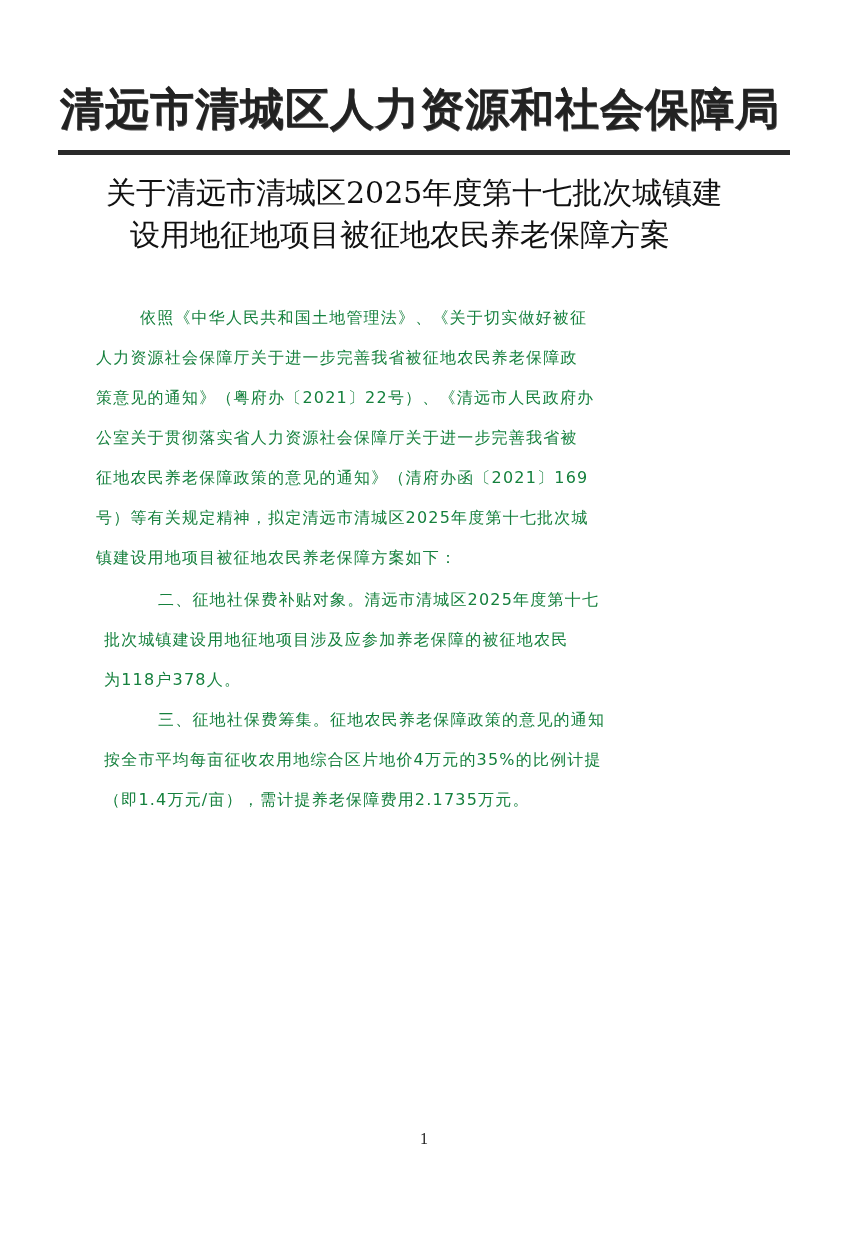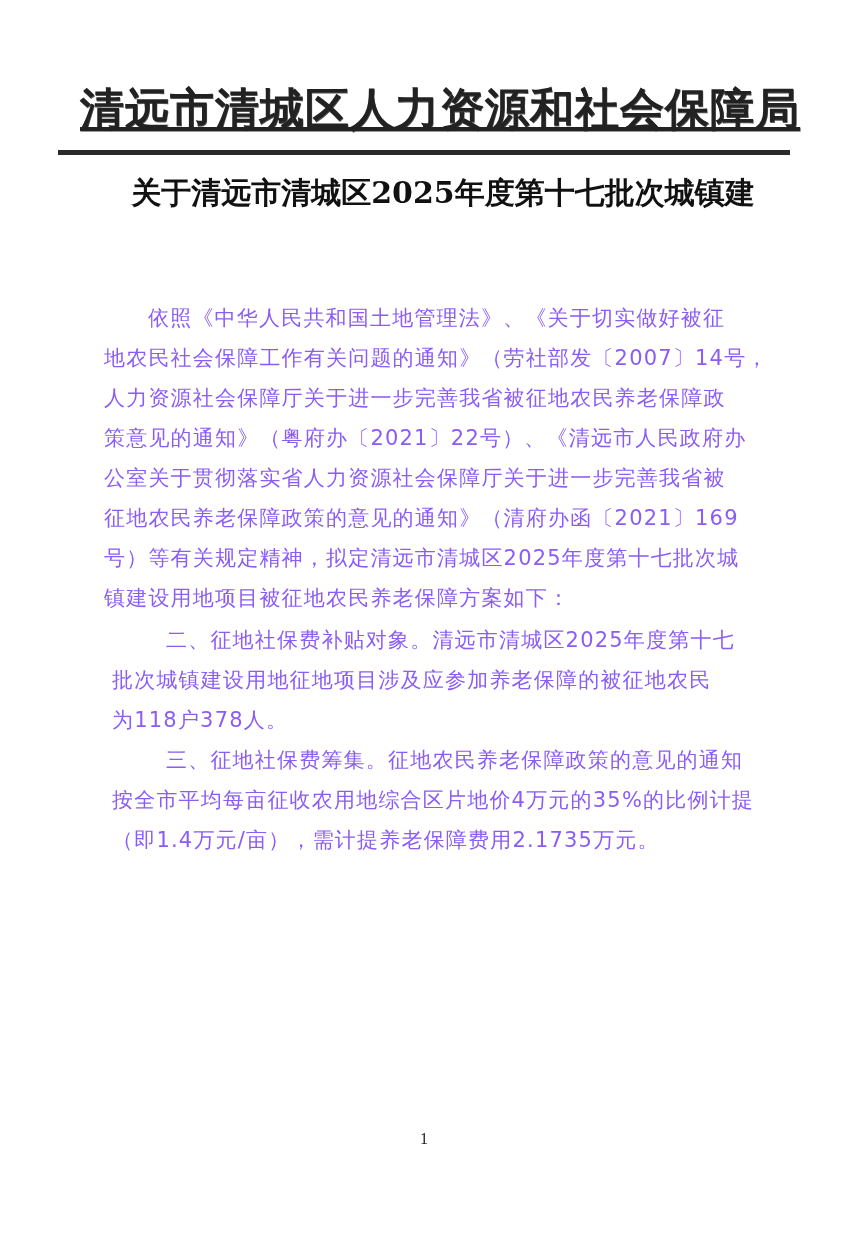--- a/index.html
+++ b/index.html
@@ -1,61 +1,60 @@
 <!DOCTYPE html>
 <html><head>
 <meta charset="utf-8">
 <style>
   html, body { margin: 0; padding: 0; background: #ffffff; }
   body { width: 850px; height: 1237px; position: relative; overflow: hidden; color: #111; }
   .masthead {
-    position: absolute; left: 60px; top: 80px; width: 740px; text-align: right;
+    position: absolute; left: 60px; top: 80px; width: 740px; text-align: left;
     font-family: "DejaVu Serif", "Liberation Serif", serif; font-weight: bold;
     font-size: 44px; letter-spacing: 1px; color: #222;
     text-shadow: 0.6px 0.6px 0 #555;
-    text-decoration: underline;
   }
   .rule {
     position: absolute; left: 58px; top: 150px; width: 732px; height: 5px; background: #2a2a2a;
   }
   .title {
     position: absolute; left: 80px; top: 172px; width: 700px;
-    font-family: "DejaVu Serif", "Liberation Serif", serif; font-weight: bold;
-    font-size: 30px; line-height: 42px; color: #111; text-align: center;
+    font-family: "DejaVu Serif", "Liberation Serif", serif; font-weight: normal;
+    font-size: 30px; line-height: 42px; color: #111;
   }
   .title .l1 { display: block; padding-left: 26px; }
   .title .l2 { display: block; padding-left: 50px; }
   .body {
-    position: absolute; left: 104px; top: 298px; width: 660px;
-    font-family: "DejaVu Sans", "Liberation Sans", sans-serif; font-size: 21px;
-    line-height: 40px; color: #8b5cf6;
+    position: absolute; left: 96px; top: 298px; width: 660px;
+    font-family: "DejaVu Sans", "Liberation Sans", sans-serif; font-size: 16px;
+    line-height: 40px; color: #15803d;
   }
   .line { display: block; white-space: nowrap; letter-spacing: 1.2px; }
   .indent { padding-left: 44px; }
   .indent2 { padding-left: 62px; }
   .gap { height: 2px; }
   .pageno {
     position: absolute; left: 420px; top: 1130px;
     font-family: "Liberation Serif", serif; font-size: 16px; color: #222;
   }
 </style>
 </head>
 <body>
 
 <div class="masthead">清远市清城区人力资源和社会保障局</div>
 <div class="rule"></div>
 
 <div class="title">
   <span class="l1">关于清远市清城区2025年度第十七批次城镇建</span>
+  <span class="l2">设用地征地项目被征地农民养老保障方案</span>
 </div>
 
 <div class="body">
   <div>
     <span class="line indent">依照《中华人民共和国土地管理法》、《关于切实做好被征</span>
-    <span class="line">地农民社会保障工作有关问题的通知》（劳社部发〔2007〕14号，</span>
     <span class="line">人力资源社会保障厅关于进一步完善我省被征地农民养老保障政</span>
     <span class="line">策意见的通知》（粤府办〔2021〕22号）、《清远市人民政府办</span>
     <span class="line">公室关于贯彻落实省人力资源社会保障厅关于进一步完善我省被</span>
     <span class="line">征地农民养老保障政策的意见的通知》（清府办函〔2021〕169</span>
     <span class="line">号）等有关规定精神，拟定清远市清城区2025年度第十七批次城</span>
     <span class="line">镇建设用地项目被征地农民养老保障方案如下：</span>
   </div>
   <div class="gap"></div>
   <div>
     <span class="line indent2">二、征地社保费补贴对象。清远市清城区2025年度第十七</span>

